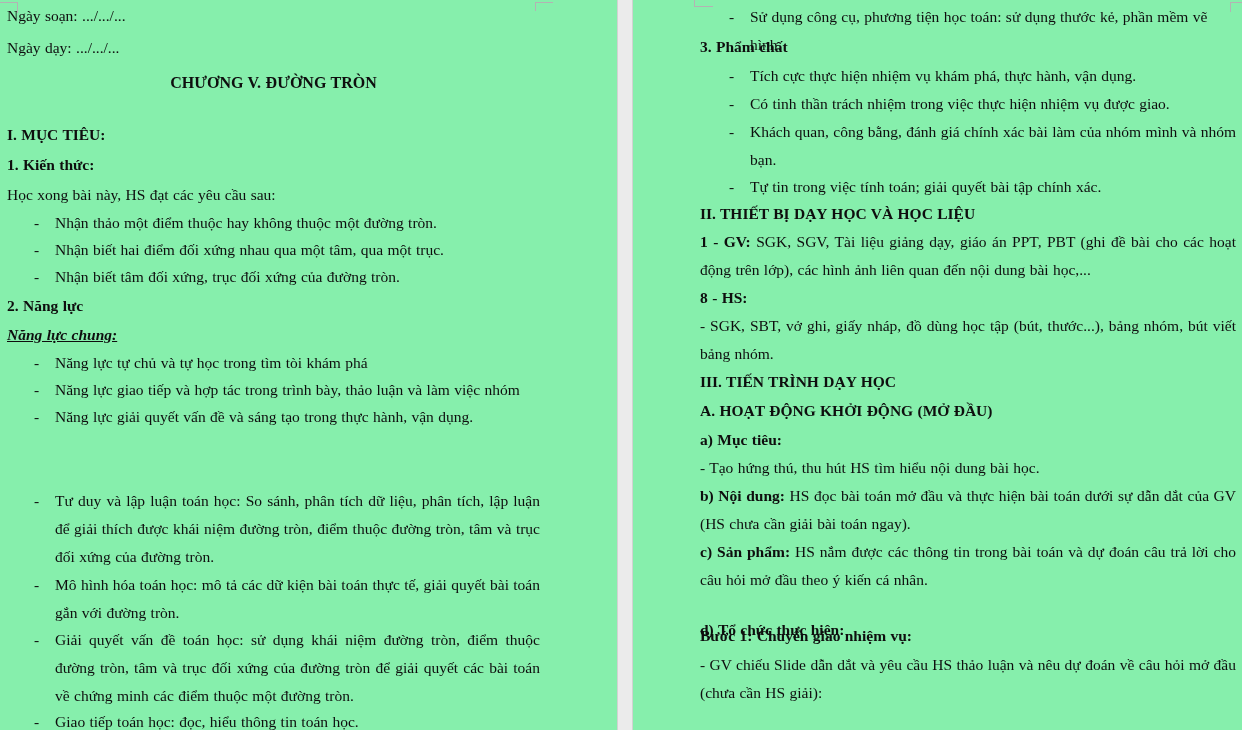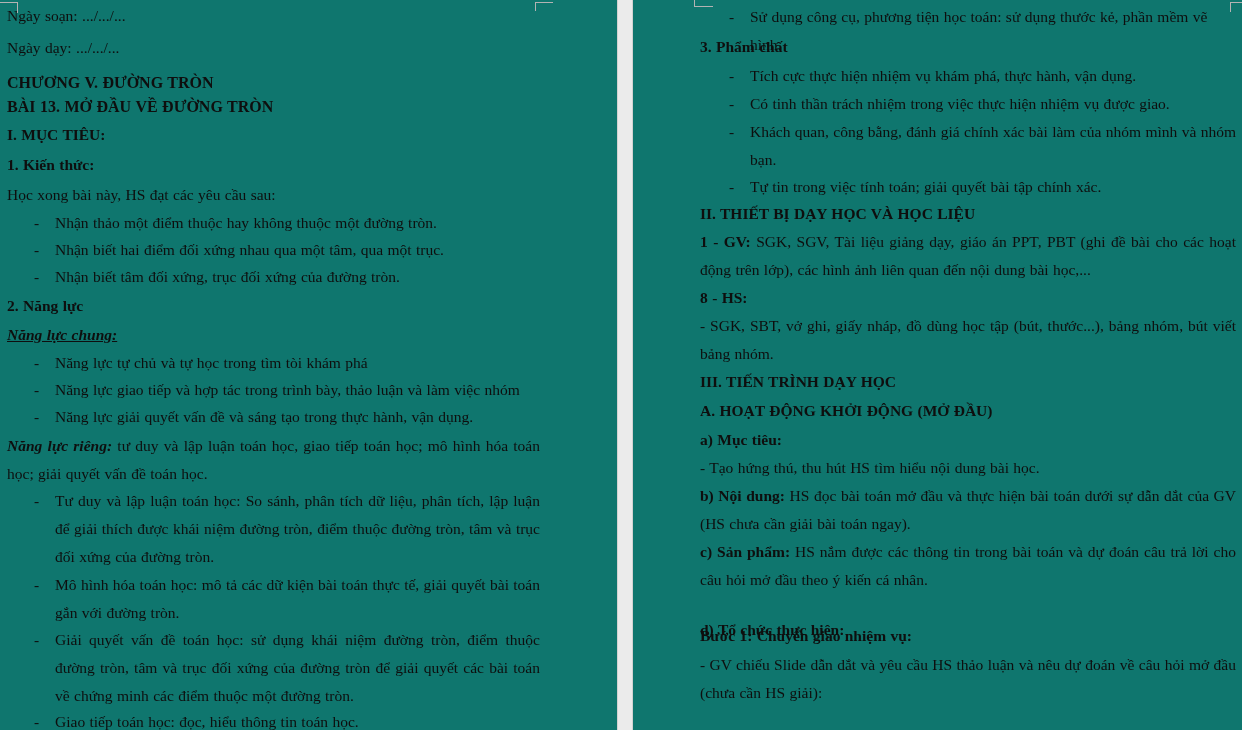--- a/index.html
+++ b/index.html
@@ -1,39 +1,39 @@
 <!DOCTYPE html>
 <html><head>
 <meta charset="utf-8">
 <style>
   html,body{margin:0;padding:0;}
   body{
     width:1242px;height:730px;overflow:hidden;background:#ffffff;
     font-family:"Liberation Serif","DejaVu Serif",serif;
     color:#0e0e0e;position:relative;
   }
-  .page{position:absolute;top:0;height:730px;background:#0f766e;}
+  .page{position:absolute;top:0;height:730px;background:#86efac;}
   #page-left{left:0;width:617px;}
   #page-right{left:633px;width:609px;}
   .page-gap{
     position:absolute;top:0;left:617px;width:16px;height:730px;
     background:#ebebeb;border-left:1px solid #d2d2d2;border-right:1px solid #d2d2d2;
     box-sizing:border-box;
   }
   .textarea{position:absolute;top:0;}
   #page-left .textarea{left:7px;width:533px;height:730px;}
   #page-right .textarea{left:67px;width:536px;height:730px;}
   .block{
     position:absolute;left:0;width:100%;
     font-size:15.5px;line-height:28px;box-sizing:border-box;
     word-spacing:0.5px;
   }
   .bold{font-weight:bold;}
   .bolditalic{font-weight:bold;font-style:italic;text-decoration:underline;}
-  .center{text-align:left;}
+  .center{text-align:center;}
   .just{text-align:justify;}
   .title{font-size:16px;line-height:24px;}
   .bullet{padding-left:48px;position:absolute;}
   .bullet .dash{position:absolute;left:27px;top:0;}
   #page-right .bullet{padding-left:50px;}
   #page-right .bullet .dash{left:29px;}
   .lead{font-weight:bold;}
   .leadbi{font-weight:bold;font-style:italic;}
   
   .mark{position:absolute;box-sizing:border-box;border:0 solid #b3b3b3;}
@@ -45,21 +45,20 @@
 </head>
 <body>
 
 <div class="page" id="page-left">
   <div class="textarea">
 
     <div class="block" style="top:2px">Ngày soạn: .../.../...</div>
     <div class="block" style="top:34px">Ngày dạy: .../.../...</div>
 
     <div class="block center bold title" style="top:71px">CHƯƠNG V. ĐƯỜNG TRÒN</div>
-    <div class="block center bold title" style="top:95px">BÀI 13. MỞ ĐẦU VỀ ĐƯỜNG TRÒN</div>
 
     <div class="block bold" style="top:121px">I. MỤC TIÊU:</div>
     <div class="block bold" style="top:151px">1. Kiến thức:</div>
     <div class="block" style="top:181px">Học xong bài này, HS đạt các yêu cầu sau:</div>
 
     <div class="block bullet" style="top:209px">
       <span class="dash">-</span>
       <span>Nhận thảo một điểm thuộc hay không thuộc một đường tròn.</span>
     </div>
     <div class="block bullet" style="top:236px">
@@ -80,23 +79,20 @@
     </div>
     <div class="block bullet" style="top:376px">
       <span class="dash">-</span>
       <span>Năng lực giao tiếp và hợp tác trong trình bày, thảo luận và làm việc nhóm</span>
     </div>
     <div class="block bullet" style="top:403px">
       <span class="dash">-</span>
       <span>Năng lực giải quyết vấn đề và sáng tạo trong thực hành, vận dụng.</span>
     </div>
 
-    <div class="block just" style="top:432px">
-      <span class="leadbi">Năng lực riêng:</span><span> tư duy và lập luận toán học, giao tiếp toán học; mô hình hóa toán học; giải quyết vấn đề toán học.</span>
-    </div>
 
     <div class="block bullet just" style="top:487px">
       <span class="dash">-</span>
       <span>Tư duy và lập luận toán học: So sánh, phân tích dữ liệu, phân tích, lập luận để giải thích được khái niệm đường tròn, điểm thuộc đường tròn, tâm và trục đối xứng của đường tròn.</span>
     </div>
     <div class="block bullet just" style="top:571px">
       <span class="dash">-</span>
       <span>Mô hình hóa toán học: mô tả các dữ kiện bài toán thực tế, giải quyết bài toán gắn với đường tròn.</span>
     </div>
     <div class="block bullet just" style="top:626px">

